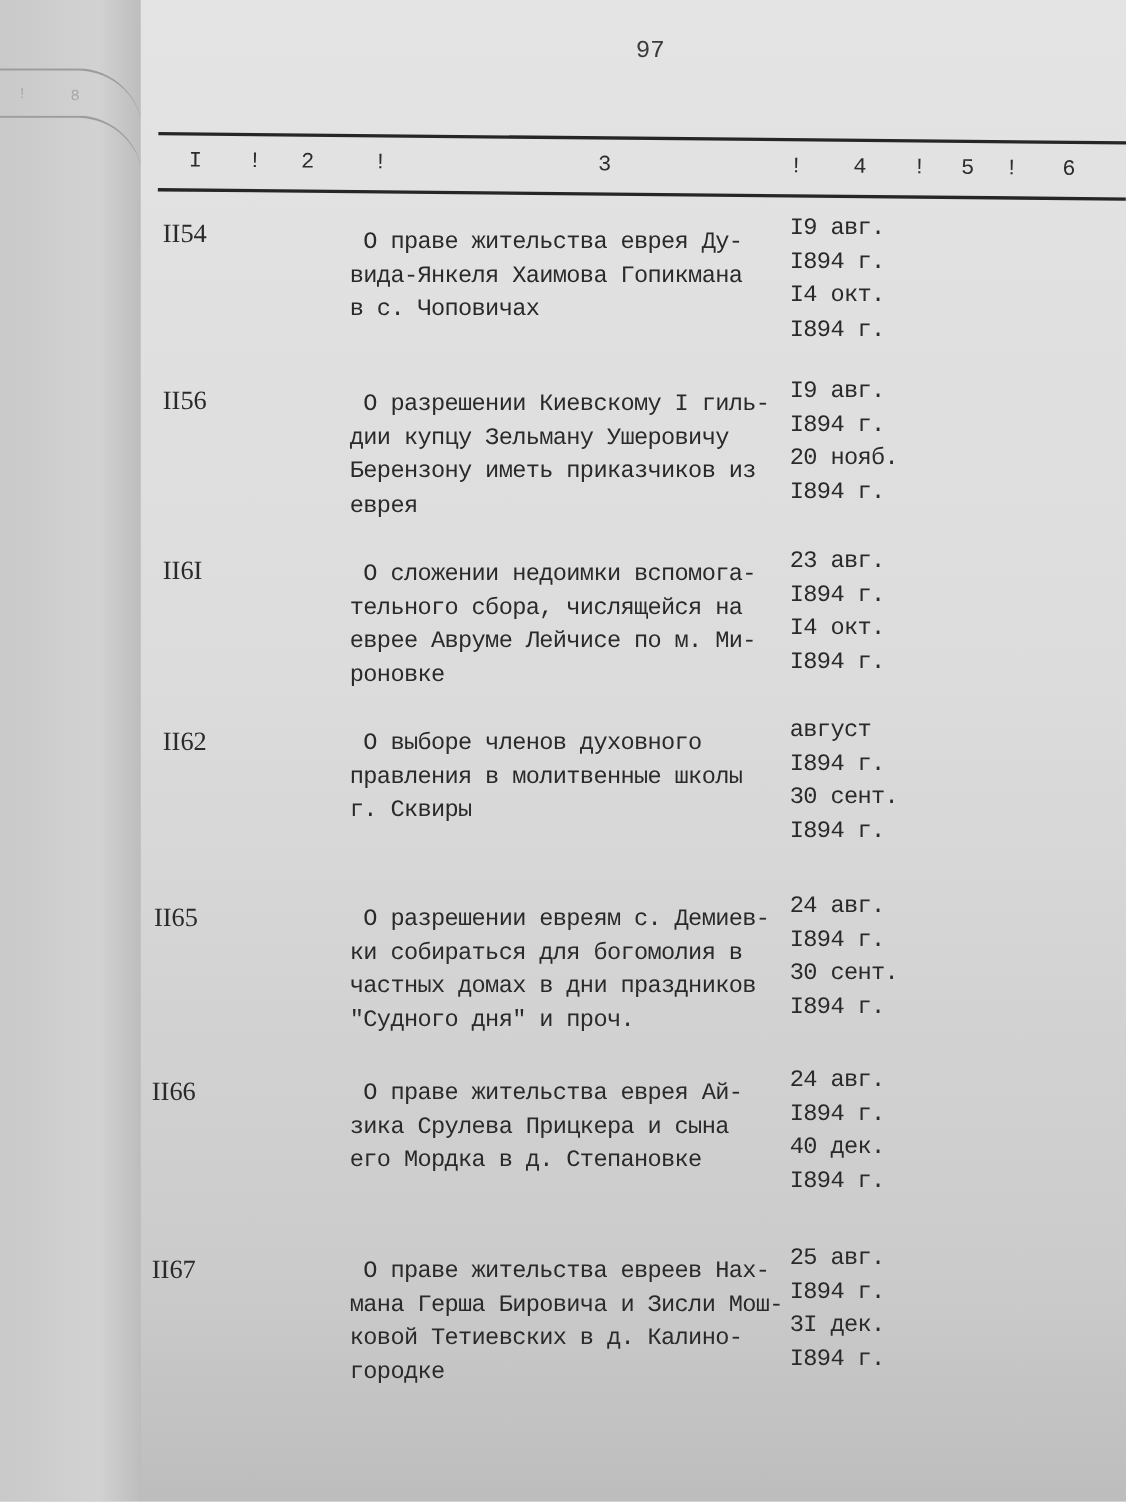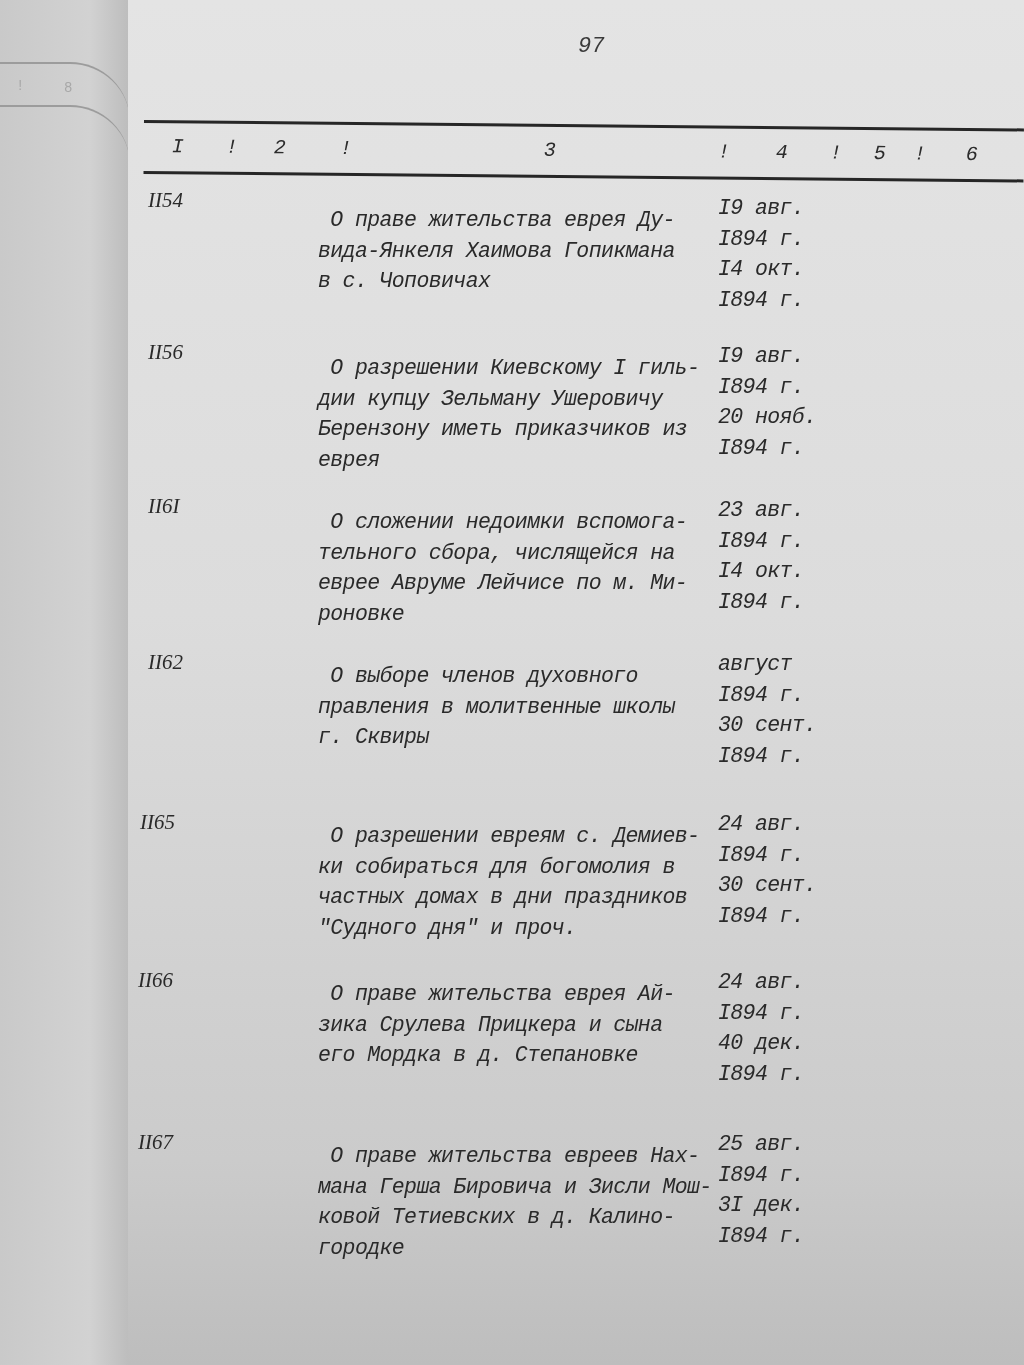--- a/index.html
+++ b/index.html
@@ -35,21 +35,20 @@
       position: absolute;
       font-size: 14px;
       color: #a8a8a8;
     }
     
     .page {
       position: absolute;
       left: 128px; top: 0;
       width: 896px; height: 1365px;
       background: linear-gradient(180deg, #e4e4e4 0%, #dcdcdc 45%, #cbcbcb 85%, #bdbdbd 100%);
-      font-style: italic;
     }
     .page-number {
       position: absolute;
       left: 450px;
       top: 34px;
       font-size: 22px;
       color: #3a3a3a;
     }
     .header-band {
       position: absolute;
@@ -69,22 +68,22 @@
       color: #2c2c2c;
     }
     .record {
       position: absolute;
       left: 0;
       width: 896px;
     }
     .rec-number {
       position: absolute;
       left: 20px;
-      top: 0;
-      font-size: 21px;
+      top: 12px;
+      font-size: 24px;
       color: #2a2a2a;
       font-family: "Liberation Serif", "DejaVu Serif", serif;
     }
     .rec-lines {
       position: absolute;
       left: 190px;
       top: 0;
     }
     .line {
       position: relative;

